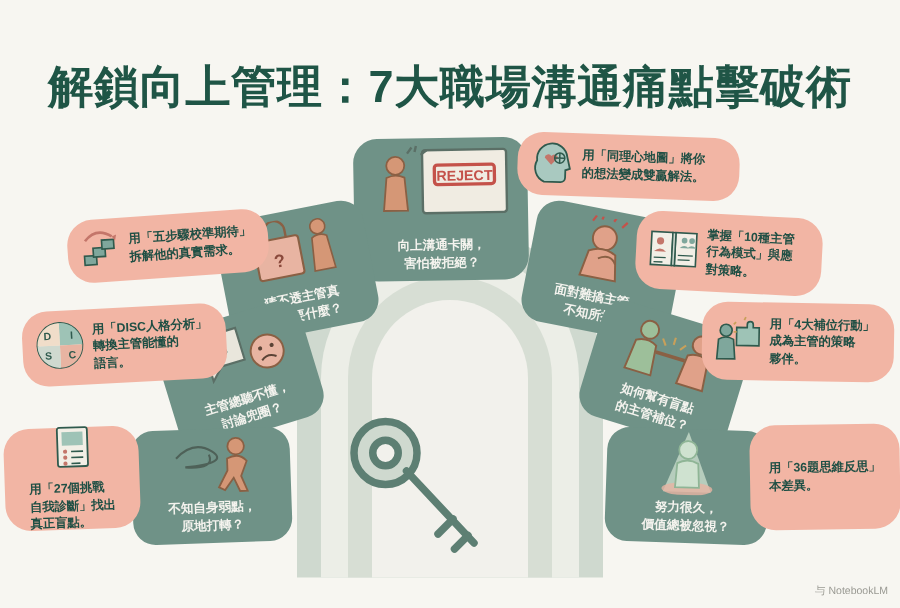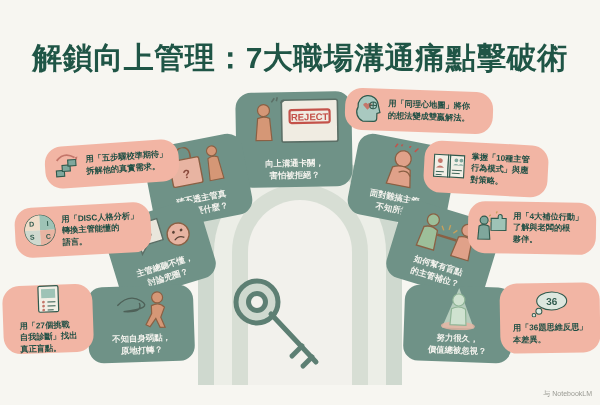--- a/index.html
+++ b/index.html
@@ -321,34 +321,26 @@
         <g fill="#7fa79c" stroke="#2f5a4d" stroke-width="1.1">
           <circle cx="8" cy="11" r="4"></circle>
           <path d="M3 17 q5 -3 10 0 l1 13 h-12 z"></path>
         </g>
         <path d="M15 9 h7 v-2 a2 2 0 0 1 4 0 v2 h4 v12 h-15 z" fill="#9ec3b6" stroke="#2f5a4d" stroke-width="1.1"></path>
         <path d="M13 12 l2 0 M13 7 l1.5 -1.5 M20 4 l1 -2" stroke="#c8a05a" stroke-width="1.2" fill="none"></path>
       </svg>
     </span>
     <span class="txt">
       <div>用「4大補位行動」</div>
-      <div>了解與老闆的根</div>
+      <div>成為主管的策略</div>
       <div>夥伴。</div>
     </span>
   </div>
 
   <div class="card sol" style="left:500px;top:283px;width:100px;height:70px;flex-direction:column;align-items:center;justify-content:center;transform:rotate(-1deg);">
-    <span class="ic" style="margin:0 0 1px 0;">
-      <svg width="44" height="26" viewBox="0 0 44 26">
-        <ellipse cx="24" cy="10" rx="15" ry="9" fill="#dde7df" stroke="#2f5a4d" stroke-width="1.1"></ellipse>
-        <circle cx="11" cy="20" r="3" fill="#dde7df" stroke="#2f5a4d" stroke-width="1"></circle>
-        <circle cx="6" cy="24" r="1.8" fill="#dde7df" stroke="#2f5a4d" stroke-width="1"></circle>
-        <text x="24" y="14" font-size="10" font-weight="bold" fill="#2f5a4d" text-anchor="middle" font-family="Liberation Sans, sans-serif">36</text>
-      </svg>
-    </span>
     <span class="txt" style="text-align:left;">
       <div>用「36題思維反思」</div>
       <div>本差異。</div>
     </span>
   </div>
 
   <div id="footer">
     <span>与 NotebookLM</span>
   </div>
 

